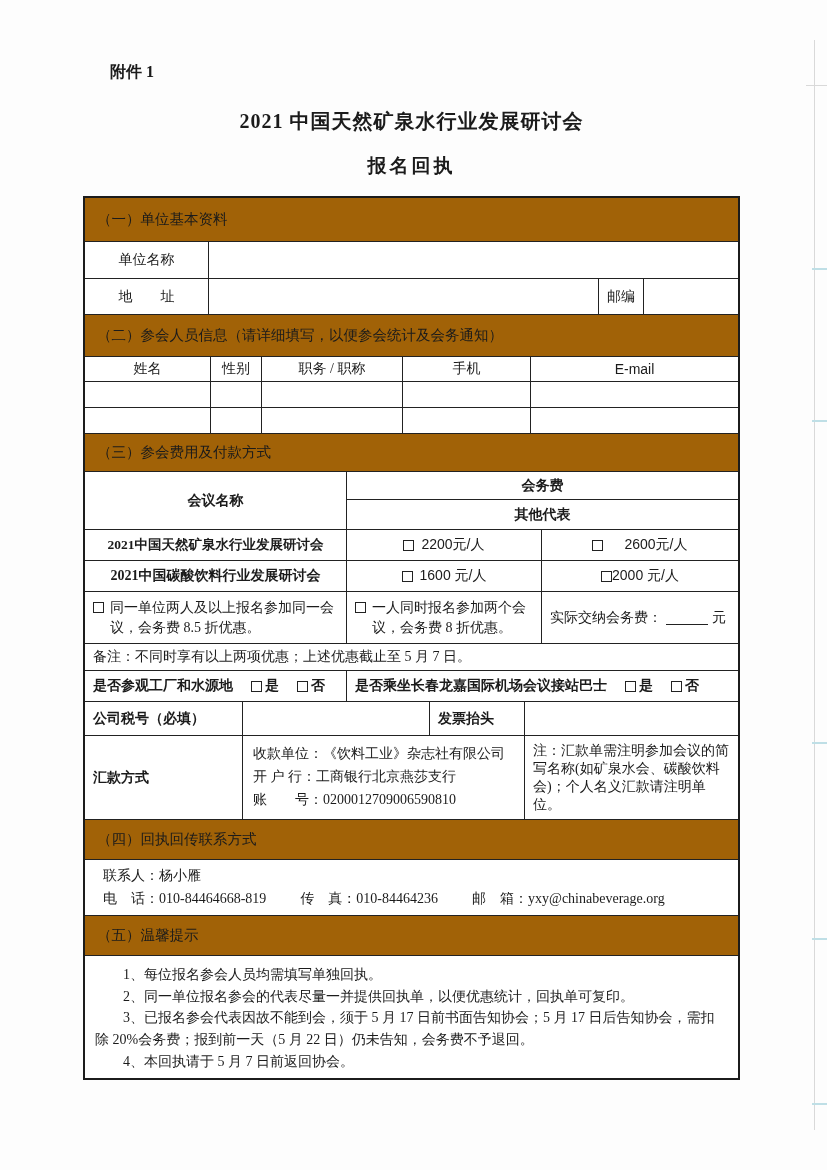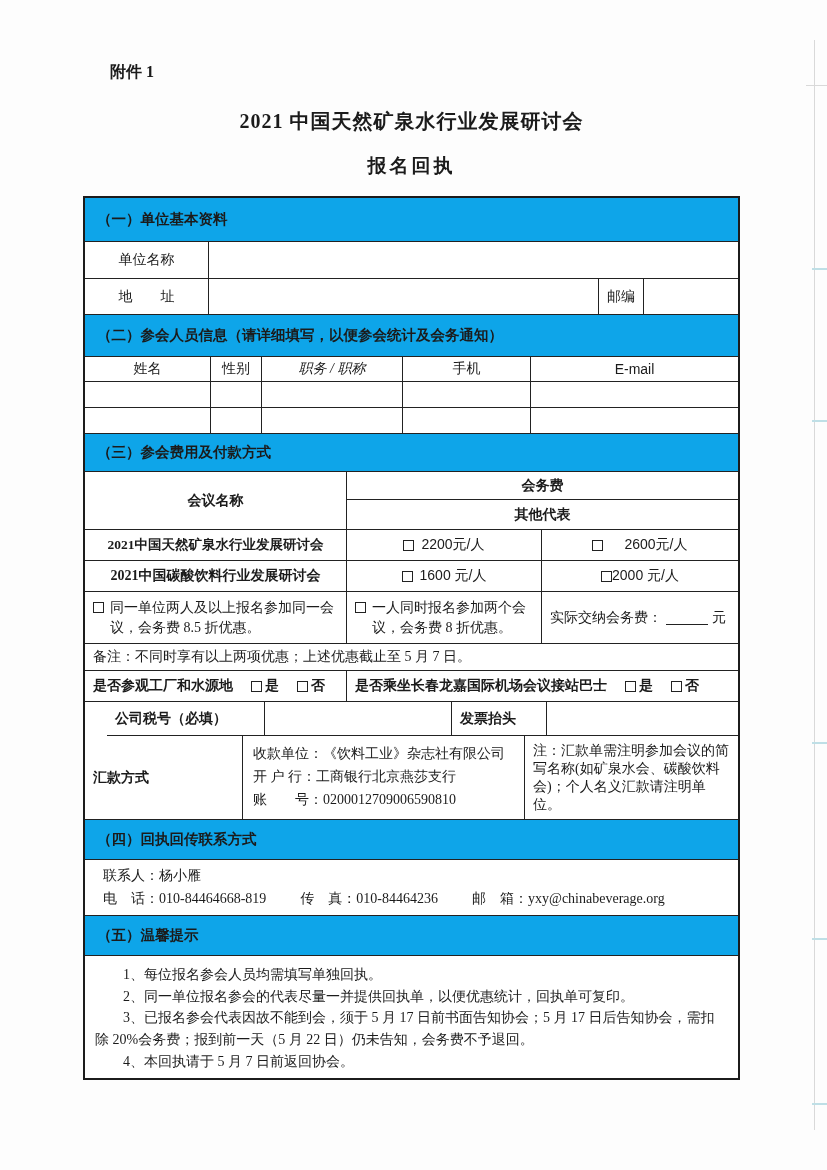--- a/index.html
+++ b/index.html
@@ -13,21 +13,21 @@
                   font-size:19px; font-weight:bold; letter-spacing:3px; }
 
   .form { position:absolute; left:83px; top:196px; width:657px; border:2px solid #1c1c1c;
           background:#ffffff; font-size:14px; }
   .row { display:flex; border-bottom:1px solid #222; align-items:stretch; }
   .row:last-child { border-bottom:none; }
   .cell { border-right:1px solid #222; display:flex; align-items:center; padding:2px 8px; overflow:hidden; }
   .cell:last-child { border-right:none; flex:1; }
   .center { justify-content:center; text-align:center; }
   .bold { font-weight:bold; }
-  .sec { background:#0ea5e9; font-weight:bold; font-size:14.5px; padding:10px 12px;
+  .sec { background:#a16207; font-weight:normal; font-size:14.5px; padding:10px 12px;
          display:flex; align-items:center; }
   .sans { font-family:"Liberation Sans","DejaVu Sans",sans-serif; }
 
   .cb { display:inline-block; width:11px; height:11px; border:1.5px solid #222;
         background:#fff; vertical-align:-1px; flex:none; }
   .blank { display:inline-block; width:42px; height:14px; border-bottom:1.5px solid #222; margin:0 4px; }
 
   .fee-right { flex:1; display:flex; flex-direction:column; }
   .fee-top { border-bottom:1px solid #222; height:28px; display:flex; align-items:center; justify-content:center; }
   .fee-sub { display:flex; flex:1; }
@@ -70,21 +70,21 @@
       <div class="cell" style="width:390px;"></div>
       <div class="cell center" style="width:45px; padding:2px 2px;">邮编</div>
       <div class="cell"></div>
     </div>
 
     <div class="row sec" style="height:42px;">（二）参会人员信息（请详细填写，以便参会统计及会务通知）</div>
 
     <div class="row" style="height:25px;">
       <div class="cell center" style="width:126px;">姓名</div>
       <div class="cell center" style="width:51px;">性别</div>
-      <div class="cell center" style="width:141px;font-style:italic;">职务 / 职称</div>
+      <div class="cell center" style="width:141px;">职务 / 职称</div>
       <div class="cell center" style="width:128px;">手机</div>
       <div class="cell center sans">E-mail</div>
     </div>
 
     <div class="row" style="height:26px;">
       <div class="cell" style="width:126px;"></div>
       <div class="cell" style="width:51px;"></div>
       <div class="cell" style="width:141px;"></div>
       <div class="cell" style="width:128px;"></div>
       <div class="cell"></div>
@@ -171,21 +171,21 @@
             <span class="cb"></span>
             <span>是</span>
           </span>
         <span class="yn">
             <span class="cb"></span>
             <span>否</span>
           </span>
       </div>
     </div>
 
-    <div class="row" style="height:34px;margin-left:22px;">
+    <div class="row" style="height:34px;">
       <div class="cell bold" style="width:158px;">公司税号（必填）</div>
       <div class="cell" style="width:187px;"></div>
       <div class="cell bold" style="width:95px;">发票抬头</div>
       <div class="cell"></div>
     </div>
 
     <div class="row" style="height:84px;">
       <div class="cell bold" style="width:158px;">汇款方式</div>
       <div class="cell stack" style="width:282px; padding:4px 10px;">
         <p>收款单位：《饮料工业》杂志社有限公司</p>

